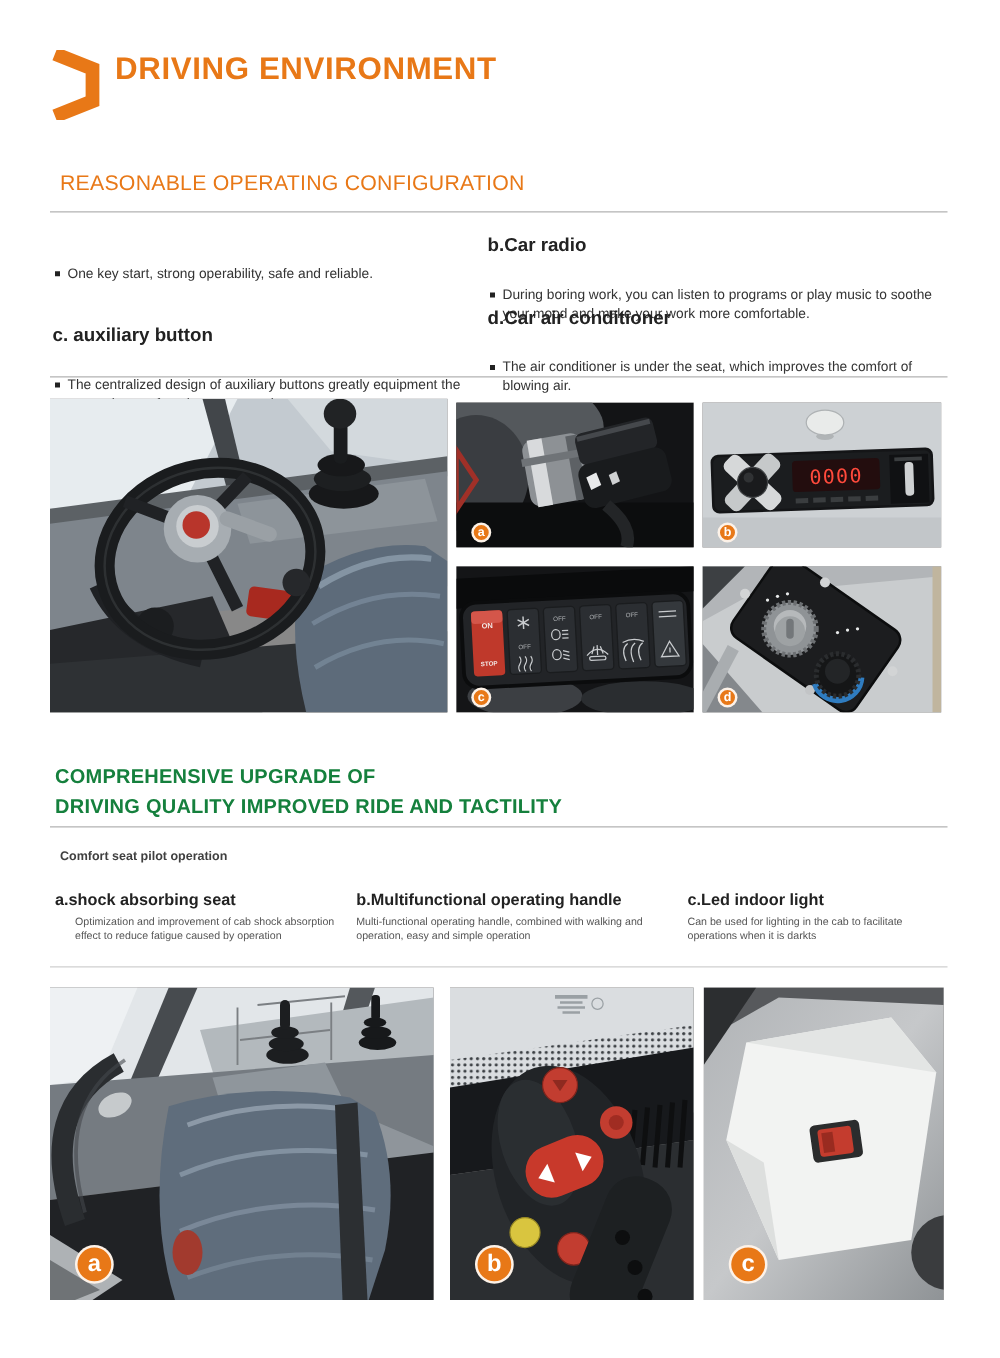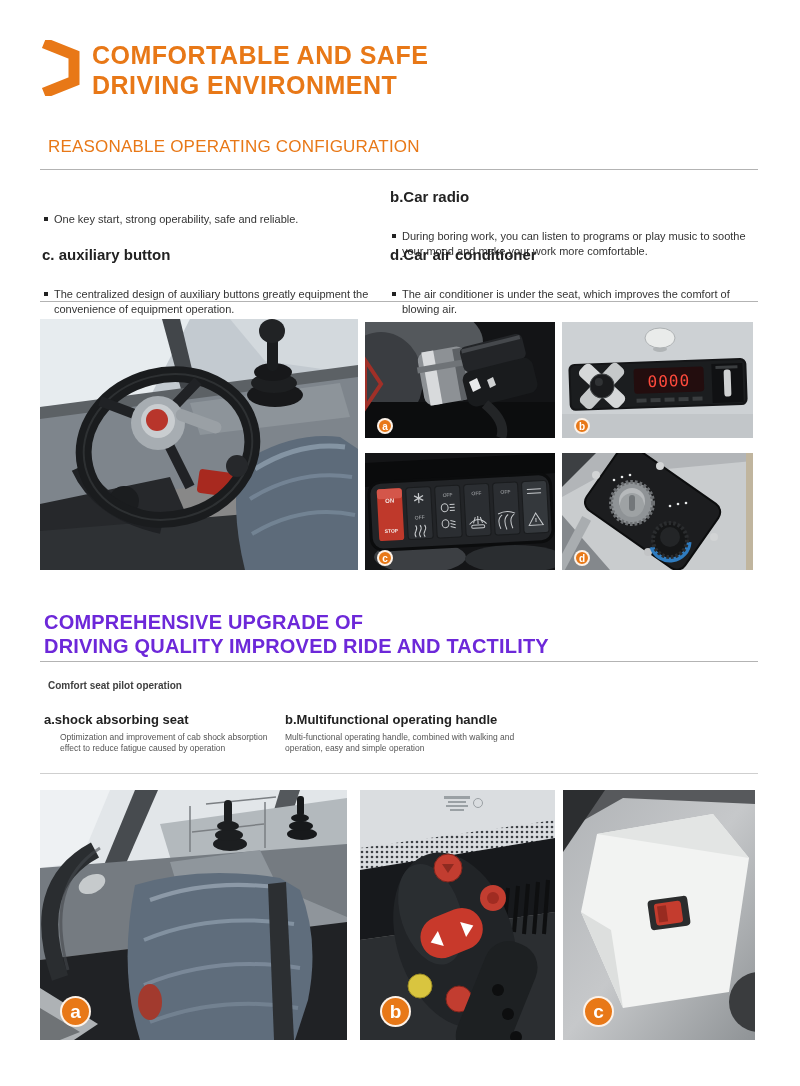--- a/index.html
+++ b/index.html
@@ -17,21 +17,21 @@
   .sec1-heading{left:48px;top:137px;font-size:17px;font-weight:400;color:#e87817;letter-spacing:.2px}
   .rule{height:1px;background:#b3b3b3}
   .rule-light{height:1px;background:#cfcfcf}
 
   
   .feat-title{font-size:15px;font-weight:700;color:#222}
   .feat-bullet{position:relative;margin-top:24px;padding-left:12px;font-size:11px;line-height:15px;color:#333}
   .feat-bullet::before{content:"";position:absolute;left:2px;top:5px;width:4px;height:4px;background:#222}
 
   
-  .sec2-heading{font-size:20px;line-height:24px;font-weight:700;color:#6d28d9;letter-spacing:.2px}
+  .sec2-heading{font-size:16px;line-height:24px;font-weight:700;color:#15803d;letter-spacing:.2px}
   .sub-heading{font-size:10px;font-weight:700;color:#404040}
   .mini-title{font-size:13px;font-weight:700;color:#222}
   .mini-desc{margin-top:5px;font-size:8.5px;line-height:11px;color:#555}
   .mini-desc.indent{padding-left:16px}
 
   
   .photo{position:absolute;overflow:hidden;background:#888}
   .photo svg{display:block;width:100%;height:100%}
   .badge{position:absolute;display:flex;align-items:center;justify-content:center;
          border-radius:50%;background:#e87817;color:#fff;font-weight:700;
@@ -41,35 +41,34 @@
 </style>
 </head>
 <body>
 
 <div class="page">
 
   <svg class="abs chevron" viewBox="0 0 44 56">
     <path d="M4,3 L34,15 L34,41 L4,53" fill="none" stroke="#e87817" stroke-width="11" stroke-linejoin="miter"></path>
   </svg>
   <div class="abs main-title">
-    <div>COMFORTABLE AND SAFE</div>
     <div>DRIVING ENVIRONMENT</div>
   </div>
 
   <div class="abs sec1-heading">REASONABLE OPERATING CONFIGURATION</div>
   <div class="abs rule" style="left:40px;top:169px;width:718px"></div>
 
   <div class="abs" style="left:42px;top:188px;width:330px">
     <div class="feat-bullet">One key start, strong operability, safe and reliable.</div>
   </div>
   <div class="abs" style="left:390px;top:188px;width:370px">
     <div class="feat-title">b.Car radio</div>
     <div class="feat-bullet">During boring work, you can listen to programs or play music to soothe your mood and make your work more comfortable.</div>
   </div>
-  <div class="abs" style="left:42px;top:246px;width:330px">
+  <div class="abs" style="left:42px;top:260px;width:330px">
     <div class="feat-title">c. auxiliary button</div>
     <div class="feat-bullet">The centralized design of auxiliary buttons greatly equipment the convenience of equipment operation.</div>
   </div>
   <div class="abs" style="left:390px;top:246px;width:370px">
     <div class="feat-title">d.Car air conditioner</div>
     <div class="feat-bullet">The air conditioner is under the seat, which improves the comfort of blowing air.</div>
   </div>
   <div class="abs rule" style="left:40px;top:301px;width:718px"></div>
 
   <div class="photo" style="left:40px;top:319px;width:318px;height:251px">
@@ -270,20 +269,24 @@
   <div class="abs sub-heading" style="left:48px;top:680px">Comfort seat pilot operation</div>
 
   <div class="abs" style="left:44px;top:712px;width:230px">
     <div class="mini-title">a.shock absorbing seat</div>
     <div class="mini-desc indent">Optimization and improvement of cab shock absorption effect to reduce fatigue caused by operation</div>
   </div>
   <div class="abs" style="left:285px;top:712px;width:250px">
     <div class="mini-title">b.Multifunctional operating handle</div>
     <div class="mini-desc">Multi-functional operating handle, combined with walking and operation, easy and simple operation</div>
   </div>
+  <div class="abs" style="left:550px;top:712px;width:212px">
+    <div class="mini-title">c.Led indoor light</div>
+    <div class="mini-desc">Can be used for lighting in the cab to facilitate operations when it is darkts</div>
+  </div>
   <div class="abs rule-light" style="left:40px;top:773px;width:718px"></div>
 
   <div class="photo" style="left:40px;top:790px;width:307px;height:250px">
     <svg viewBox="0 0 307 250" preserveAspectRatio="none">
       <rect width="307" height="82" fill="#e2e6e9"></rect>
       <polygon points="0,0 70,0 40,72 0,78" fill="#eef1f3"></polygon>
       <polygon points="95,0 118,0 84,78 62,80" fill="#474b4f"></polygon>
       <polygon points="240,0 260,0 246,42 228,40" fill="#54585c"></polygon>
       <polygon points="120,34 307,8 307,66 134,80" fill="#b3b9bd"></polygon>
       <path d="M150,16 L150,62 M225,12 L225,58 M166,14 L236,7 M152,42 L224,34" stroke="#7b7f83" stroke-width="1.5" fill="none"></path>

